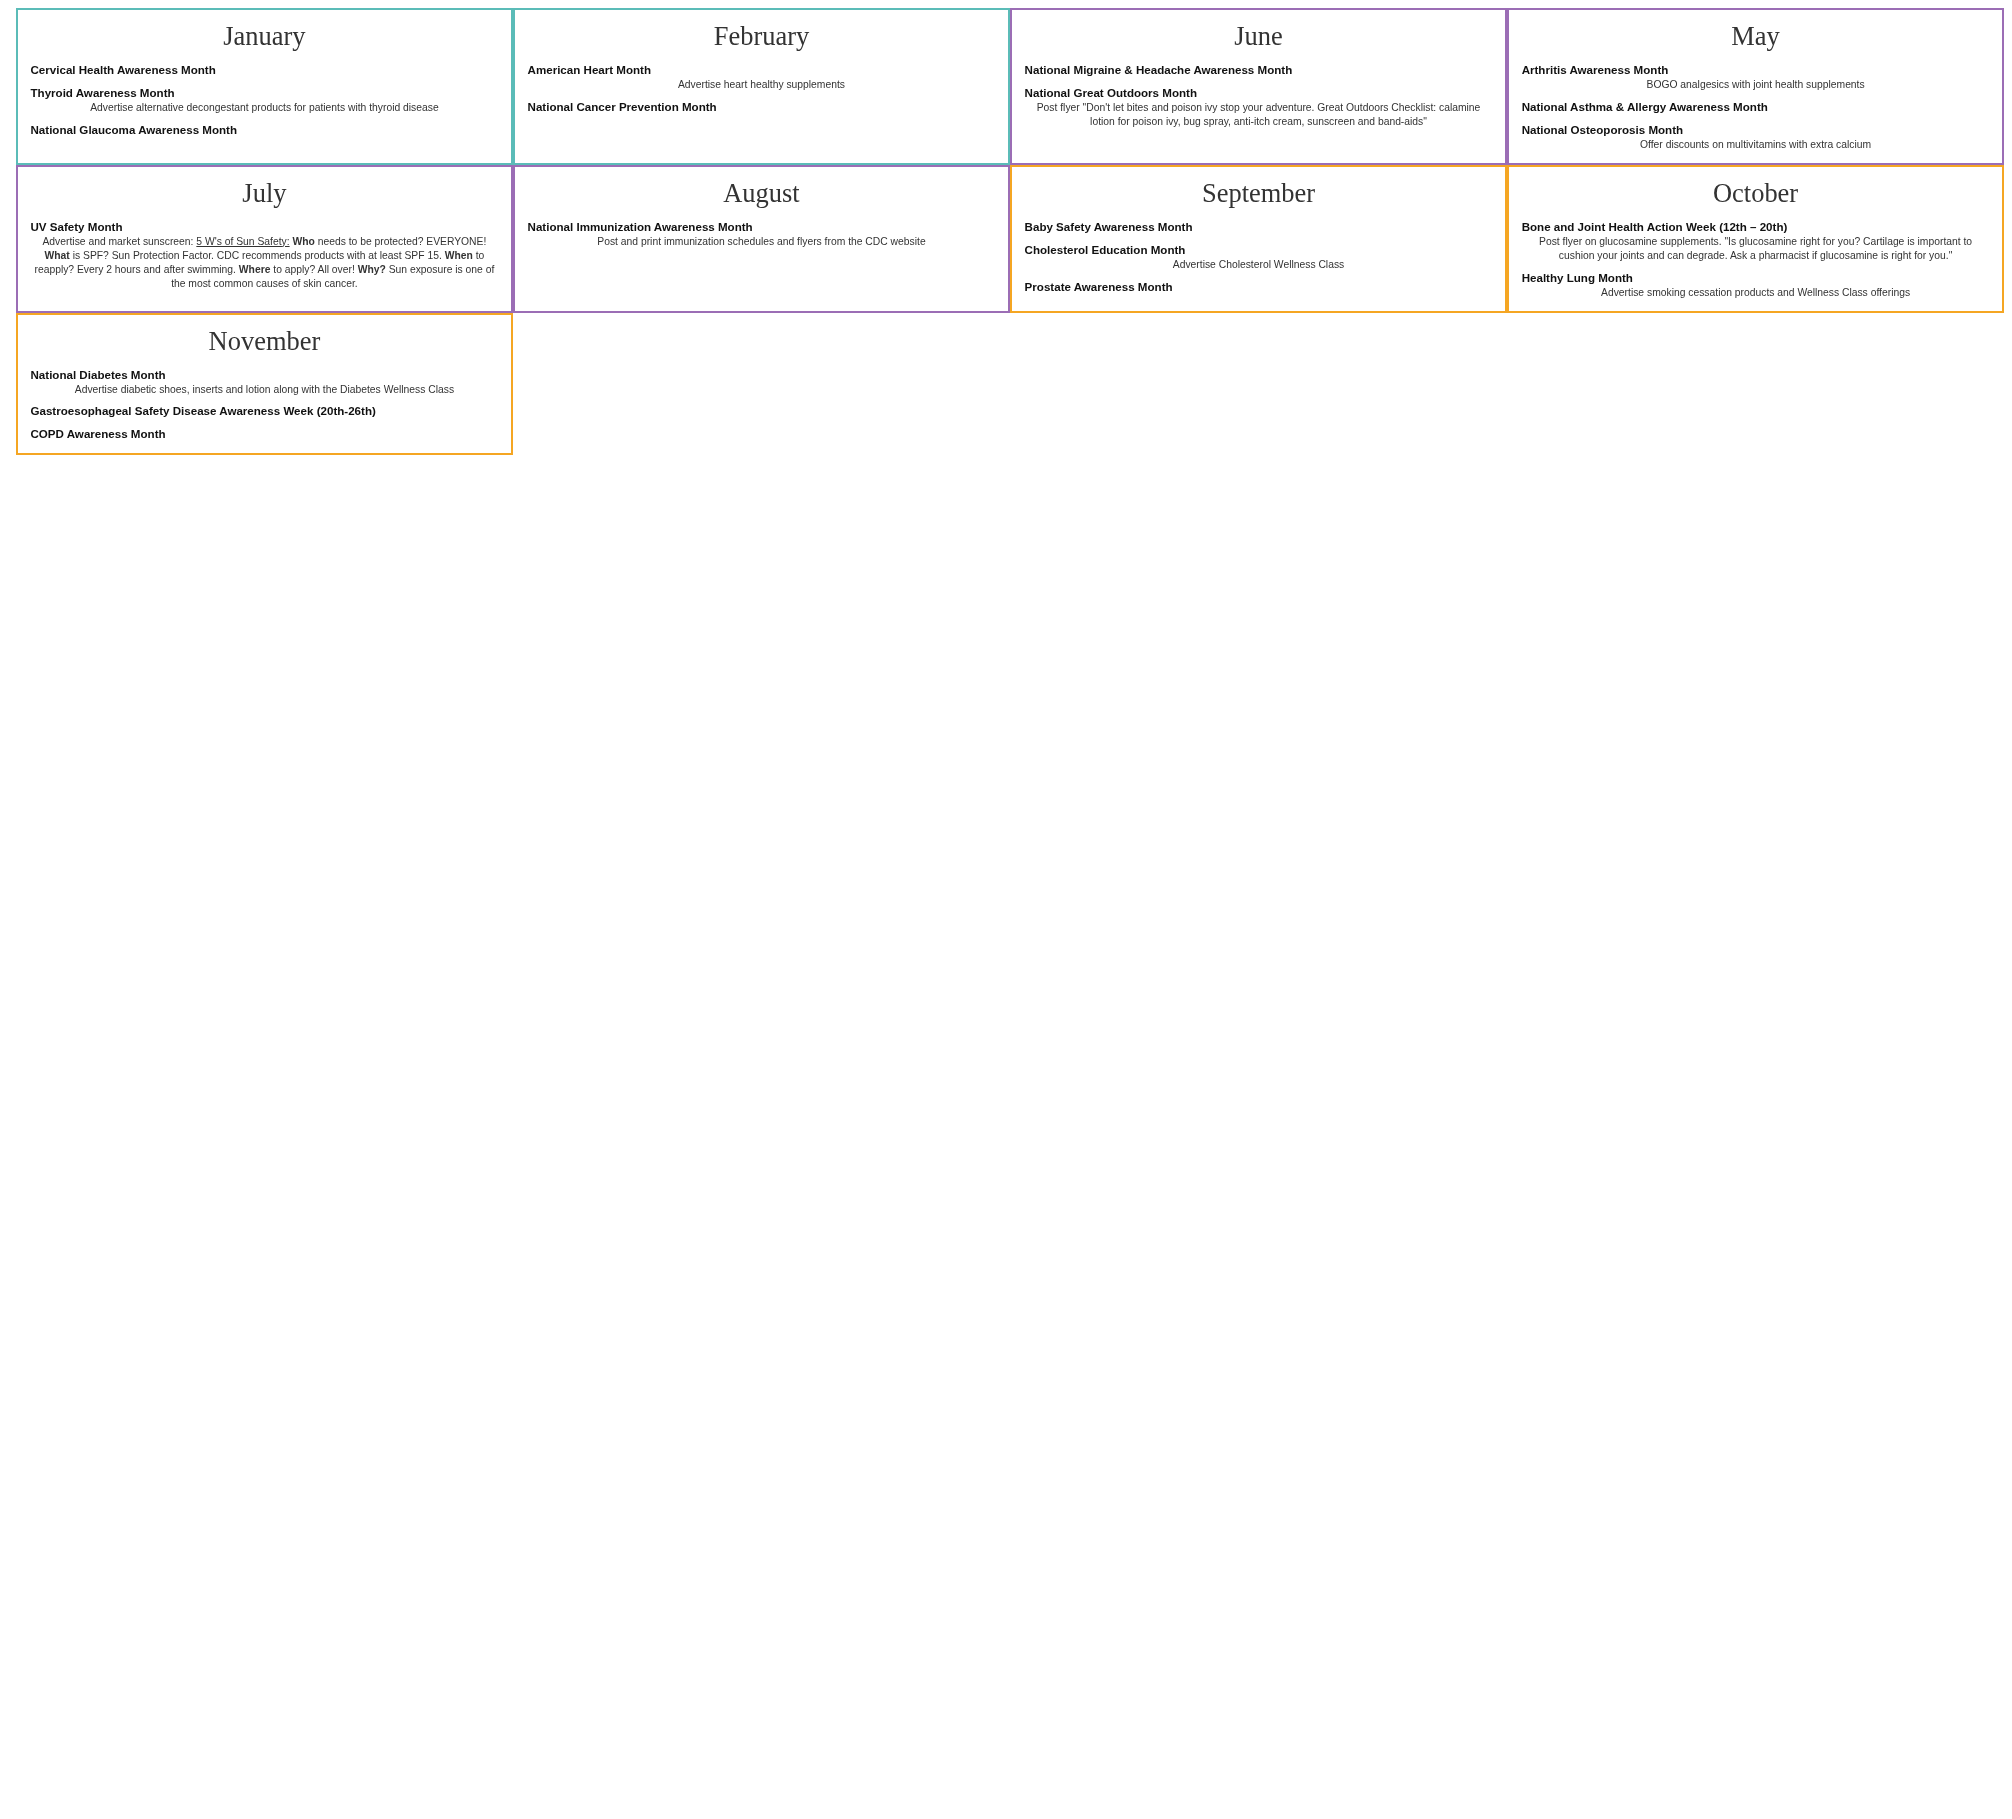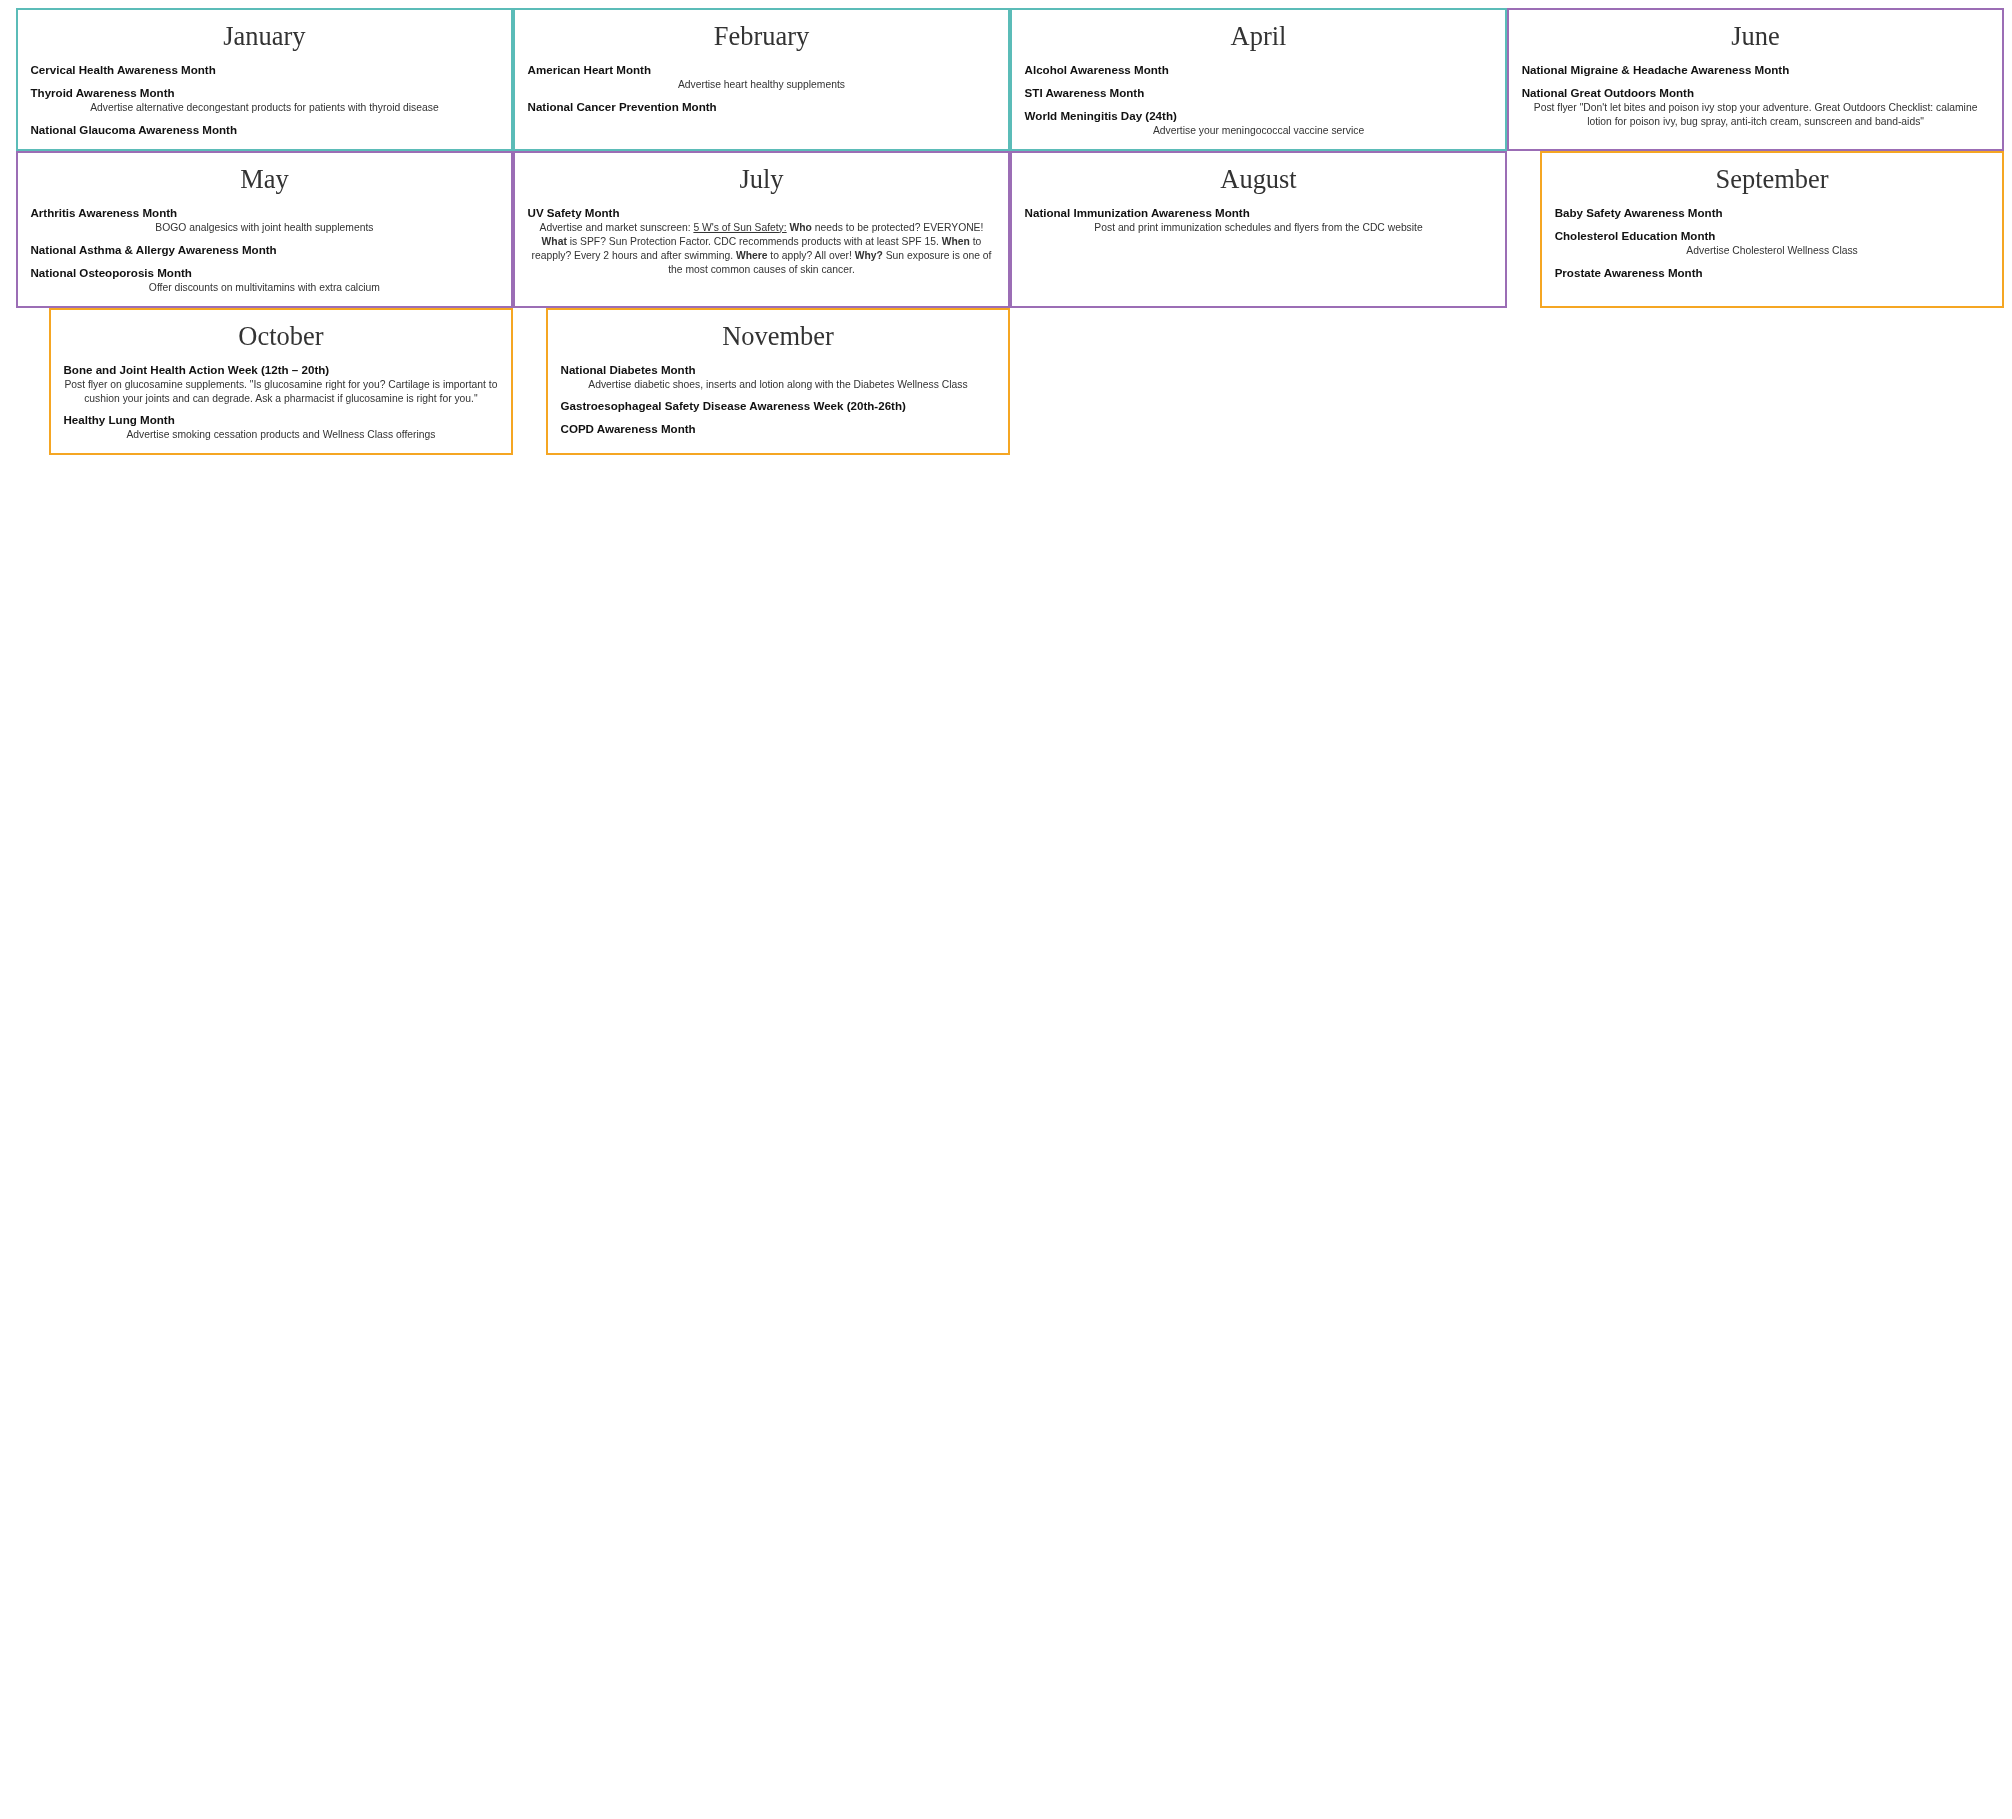--- a/index.html
+++ b/index.html
@@ -19,21 +19,21 @@
     .month-card {
       border: 2.4px solid #333;
       padding: 11px 12.6px;
       display: flex;
       flex-direction: column;
       gap: 6.3px;
       background: #fff;
     }
     .month-card.teal { border-color: #5bbcb8; }
     .month-card.purple { border-color: #9b6db5; }
-    .month-card.orange { border-color: #f5a623; margin-left: 33px; }
+    .month-card.orange { border-color: #f5a623; }
 
     .month-title {
       font-size: 2.1em;
       font-weight: normal;
       color: #333;
       text-align: center;
       font-family: Georgia, serif;
       margin-bottom: 3.1px;
     }
     .event-title {
@@ -71,33 +71,20 @@
       </div>
     </div>
     <div class="month-card teal">
       <div class="month-title">February</div>
       <div class="event-block">
         <div class="event-title">American Heart Month</div>
         <div class="event-desc">Advertise heart healthy supplements</div>
       </div>
       <div class="event-block">
         <div class="event-title">National Cancer Prevention Month</div>
-      </div>
-    </div>
-    <div class="month-card teal">
-      <div class="month-title">April</div>
-      <div class="event-block">
-        <div class="event-title">Alcohol Awareness Month</div>
-      </div>
-      <div class="event-block">
-        <div class="event-title">STI Awareness Month</div>
-      </div>
-      <div class="event-block">
-        <div class="event-title">World Meningitis Day (24th)</div>
-        <div class="event-desc">Advertise your meningococcal vaccine service</div>
       </div>
     </div>
     <div class="month-card purple">
       <div class="month-title">June</div>
       <div class="event-block">
         <div class="event-title">National Migraine &amp; Headache Awareness Month</div>
       </div>
       <div class="event-block">
         <div class="event-title">National Great Outdoors Month</div>
         <div class="event-desc">Post flyer "Don't let bites and poison ivy stop your adventure. Great Outdoors Checklist: calamine lotion for poison ivy, bug spray, anti-itch cream, sunscreen and band-aids"</div>

